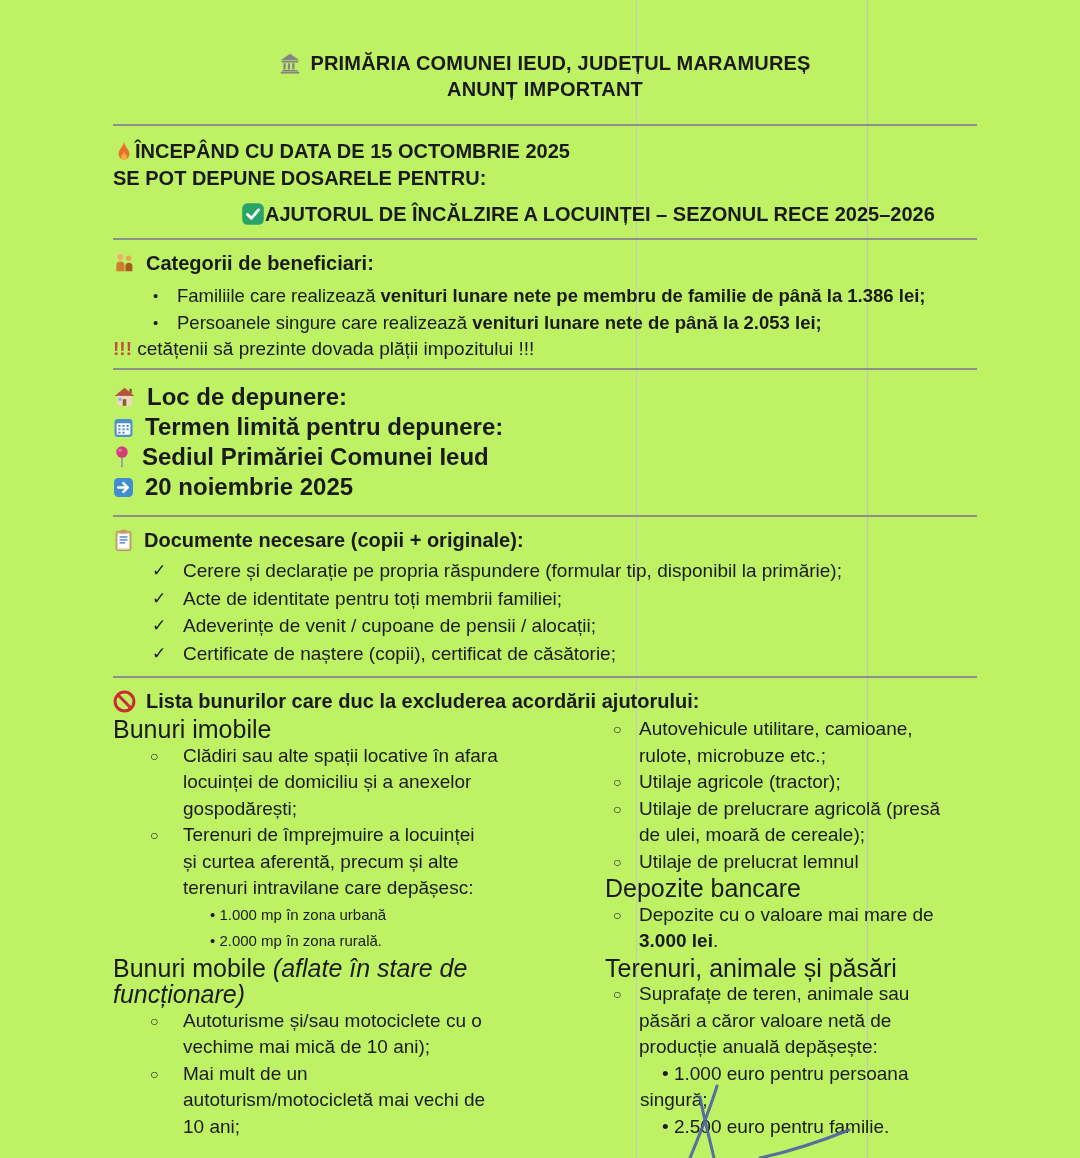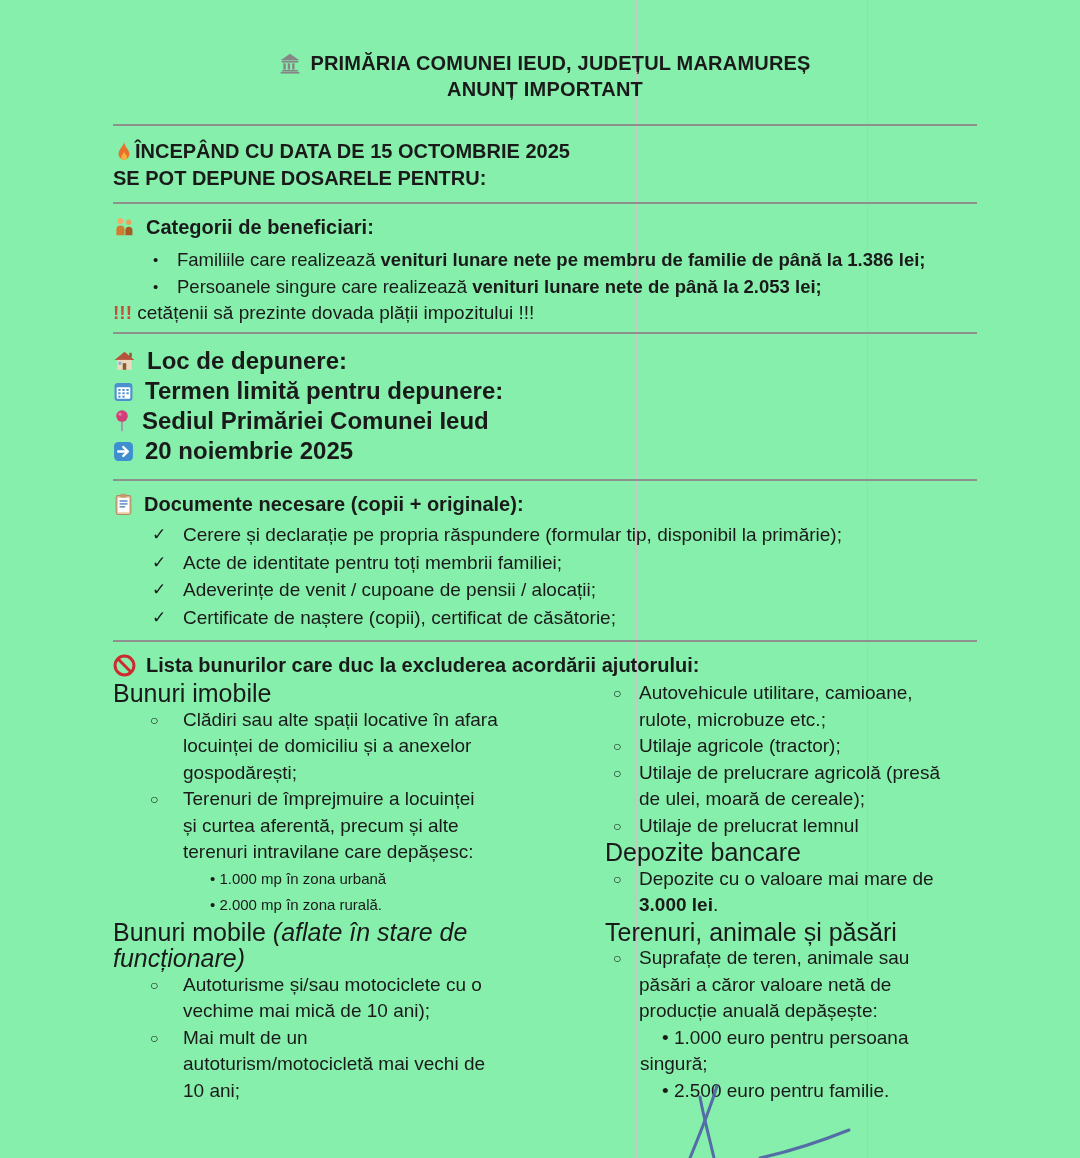--- a/index.html
+++ b/index.html
@@ -1,18 +1,18 @@
 <!DOCTYPE html>
 <html style="--warning-accent: #c0523c; --pen-blue: #5062a6; --check-green: #27a567; --prohibit-red: #cc2b30;"><head>
 <meta charset="utf-8">
 <style>
   html,body{margin:0;padding:0;background:#ffffff;}
   .page{
     position:relative;width:1080px;height:1158px;overflow:hidden;
-    background:#86efac;color:#1a1a1a;
+    background:#bef264;color:#1a1a1a;
     font-family:"Liberation Sans","DejaVu Sans",sans-serif;
   }
   .fold{position:absolute;top:0;bottom:0;width:1px;background:#c7c7c5;z-index:1;}
   .fold.f1{left:636px;}
   .fold.f2{left:867px;background:#c2c2c0;}
   .content{position:relative;z-index:2;padding:50px 103px 0 113px;}
   .rule{height:2px;background:#8f8f8d;}
   .r1{margin-top:22px;}
   .r2{margin-top:10px;}
   .r3{margin-top:6px;}
@@ -103,20 +103,29 @@
       <div class="bold-line">
         <span class="icon">
           <svg width="22" height="24" viewBox="0 0 20 22">
             <path d="M10 1 C10.5 5.5 5 8 5 13 a5 5 0 0 0 10 0 C15 8.5 10.5 7 10 1 Z" fill="#e8722d"></path>
             <path d="M10 10 C10.2 12.5 7.5 13.4 7.5 15.5 a2.6 2.6 0 0 0 5.2 0 C12.7 13.4 10.2 12.6 10 10 Z" fill="#f7b03e"></path>
           </svg>
         </span>
         <span>ÎNCEPÂND CU DATA DE 15 OCTOMBRIE 2025</span>
       </div>
       <div class="l2">SE POT DEPUNE DOSARELE PENTRU:</div>
+      <div class="bold-line hl">
+        <span class="icon">
+          <svg width="24" height="24" viewBox="0 0 20 20">
+            <rect x="1" y="1" width="18" height="18" rx="4.5" fill="#27a567"></rect>
+            <polyline points="5.4,10.4 8.6,13.6 14.6,6.6" fill="none" stroke="#ffffff" stroke-width="2.4" stroke-linecap="round" stroke-linejoin="round"></polyline>
+          </svg>
+        </span>
+        <span>AJUTORUL DE ÎNCĂLZIRE A LOCUINȚEI – SEZONUL RECE 2025–2026</span>
+      </div>
     </section>
 
     <div class="rule r2"></div>
 
     <section class="benef">
       <div class="sec-head">
         <span class="icon">
           <svg width="23" height="22" viewBox="0 0 20 20">
             <circle cx="6.3" cy="4.6" r="2.7" fill="#f0ae6d"></circle>
             <path d="M2.6 17.5 v-5.2 a3.7 3.7 0 0 1 7.4 0 v5.2 Z" fill="#d07c31"></path>

